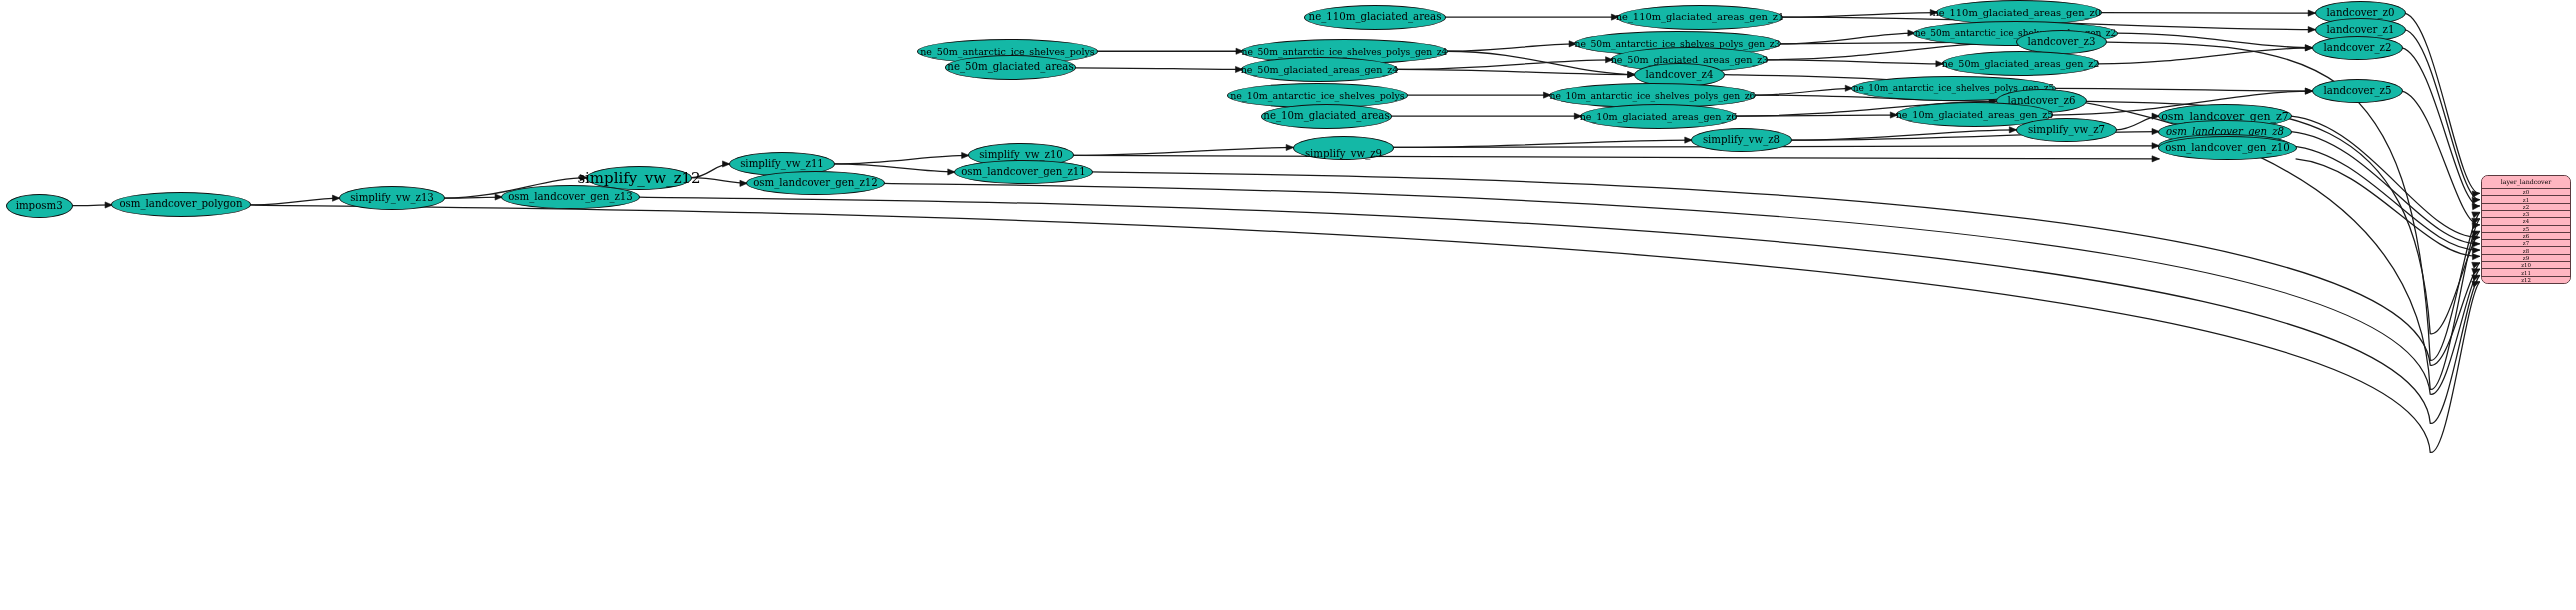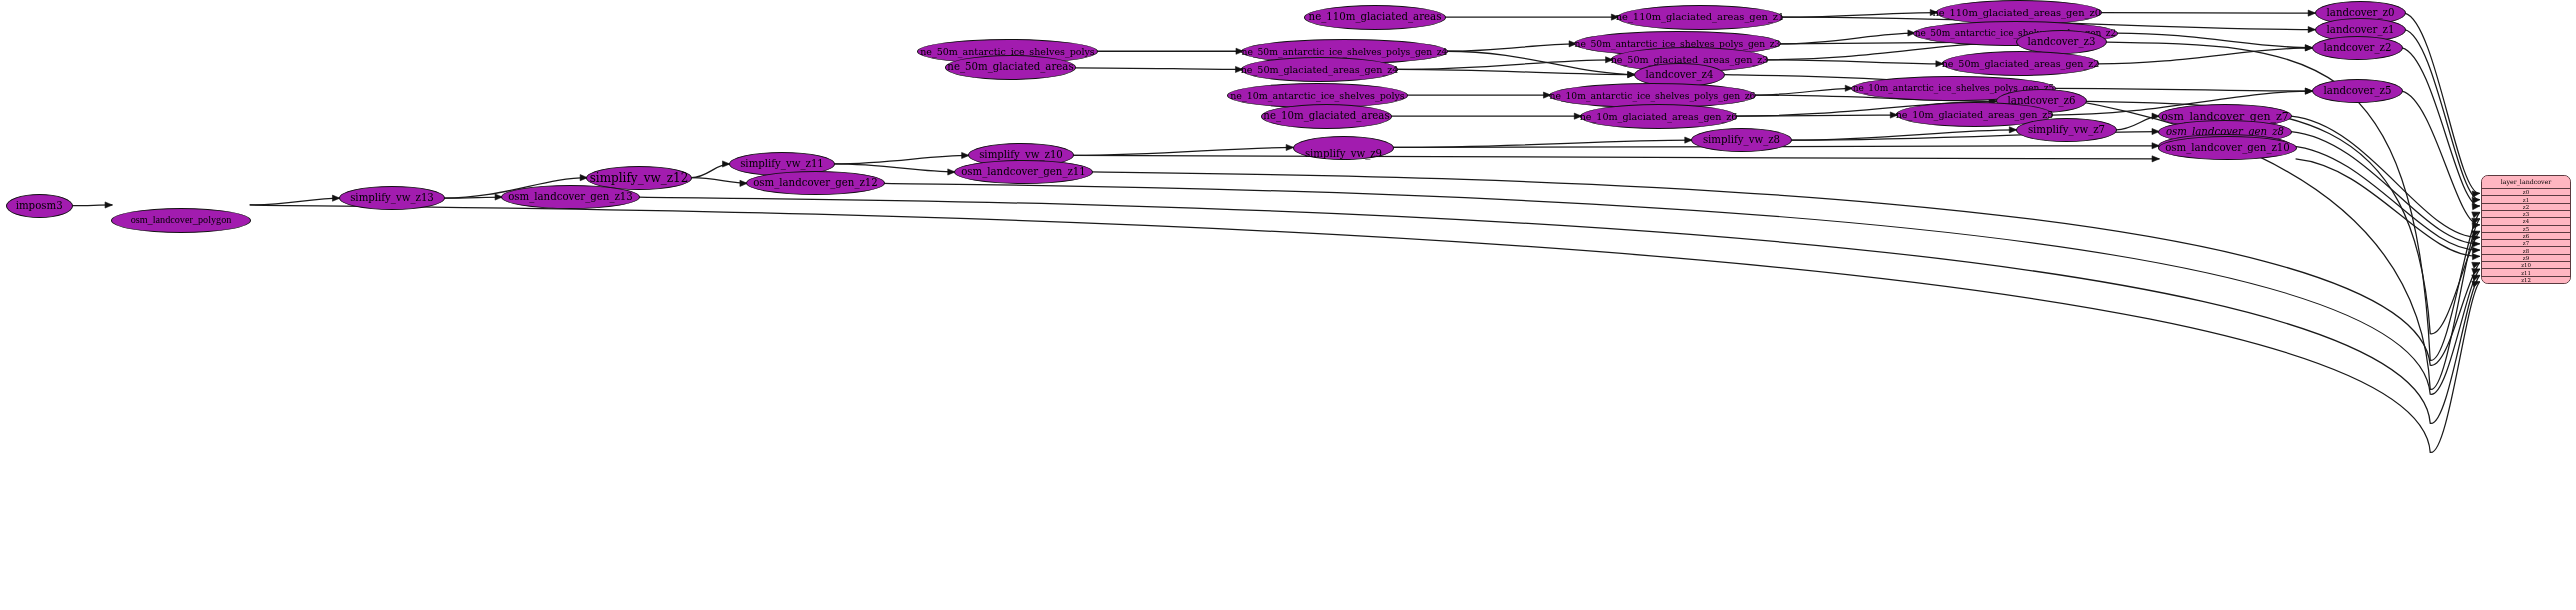--- a/index.html
+++ b/index.html
@@ -13,21 +13,21 @@
   }
   svg#edges{position:absolute;left:0;top:0;width:2576px;height:611px;}
   svg#edges path{fill:none;stroke:#1a1a1a;stroke-width:2.2;}
   svg#edges polygon{fill:#111;stroke:#111;}
 
   .node{
     position:absolute;
     box-sizing:border-box;
     border:1.1px solid #111;
     border-radius:50%;
-    background:#a21caf;
+    background:#14b8a6;
     display:flex;align-items:center;justify-content:center;
     text-align:center;
     line-height:1;
     color:#000;
     white-space:nowrap;
     font-size:9.7px;
     z-index:3;
   }
 
   .table{
@@ -271,35 +271,35 @@
       <div class="node" style="left: 2158px; top: 136px; width: 139px; height: 24px;">
         <span style="font-size: 10.2px;">osm_landcover_gen_z10</span>
       </div>
       <div class="node" style="left: 729px; top: 152px; width: 106px; height: 24px;">
         <span style="font-size: 10.2px;">simplify_vw_z11</span>
       </div>
       <div class="node" style="left: 954px; top: 160px; width: 139px; height: 24px;">
         <span style="font-size: 10.2px;">osm_landcover_gen_z11</span>
       </div>
       <div class="node" style="left: 586px; top: 166px; width: 106px; height: 24px;">
-        <span style="font-size: 12px;">simplify_vw_z12</span>
+        <span style="font-size: 15px;">simplify_vw_z12</span>
       </div>
       <div class="node" style="left: 746px; top: 171px; width: 139px; height: 24px;">
         <span style="font-size: 10.2px;">osm_landcover_gen_z12</span>
       </div>
       <div class="node" style="left: 339px; top: 186px; width: 106px; height: 24px; text-align: center;">
         <span style="font-size: 10.2px;">simplify_vw_z13</span>
       </div>
       <div class="node" style="left: 501px; top: 185px; width: 139px; height: 24px;">
         <span style="font-size: 10.2px;">osm_landcover_gen_z13</span>
       </div>
       <div class="node" style="left: 5.7px; top: 194px; width: 67px; height: 24px;">
         <span style="font-size: 10.2px;">imposm3</span>
       </div>
-      <div class="node" style="left: 111px; top: 208px; width: 140px; height: 25px; font-family: Liberation Serif, serif;">
+      <div class="node" style="left: 111px; top: 192px; width: 140px; height: 25px;">
         <span style="font-size: 10.2px;">osm_landcover_polygon</span>
       </div>
     </div>
   <div class="table" id="layer-table" style="left: 2481px; top: 175px; width: 90px; height: 109px;">
     <div class="thead" style="font-size: 6.3px; padding: 2.3px 2.3px 2.8px;">layer_landcover</div>
   <div class="trow" style="font-size: 5.4px;">
         <span>z0</span>
       </div>
       <div class="trow" style="font-size: 5.4px;">
         <span>z1</span>

